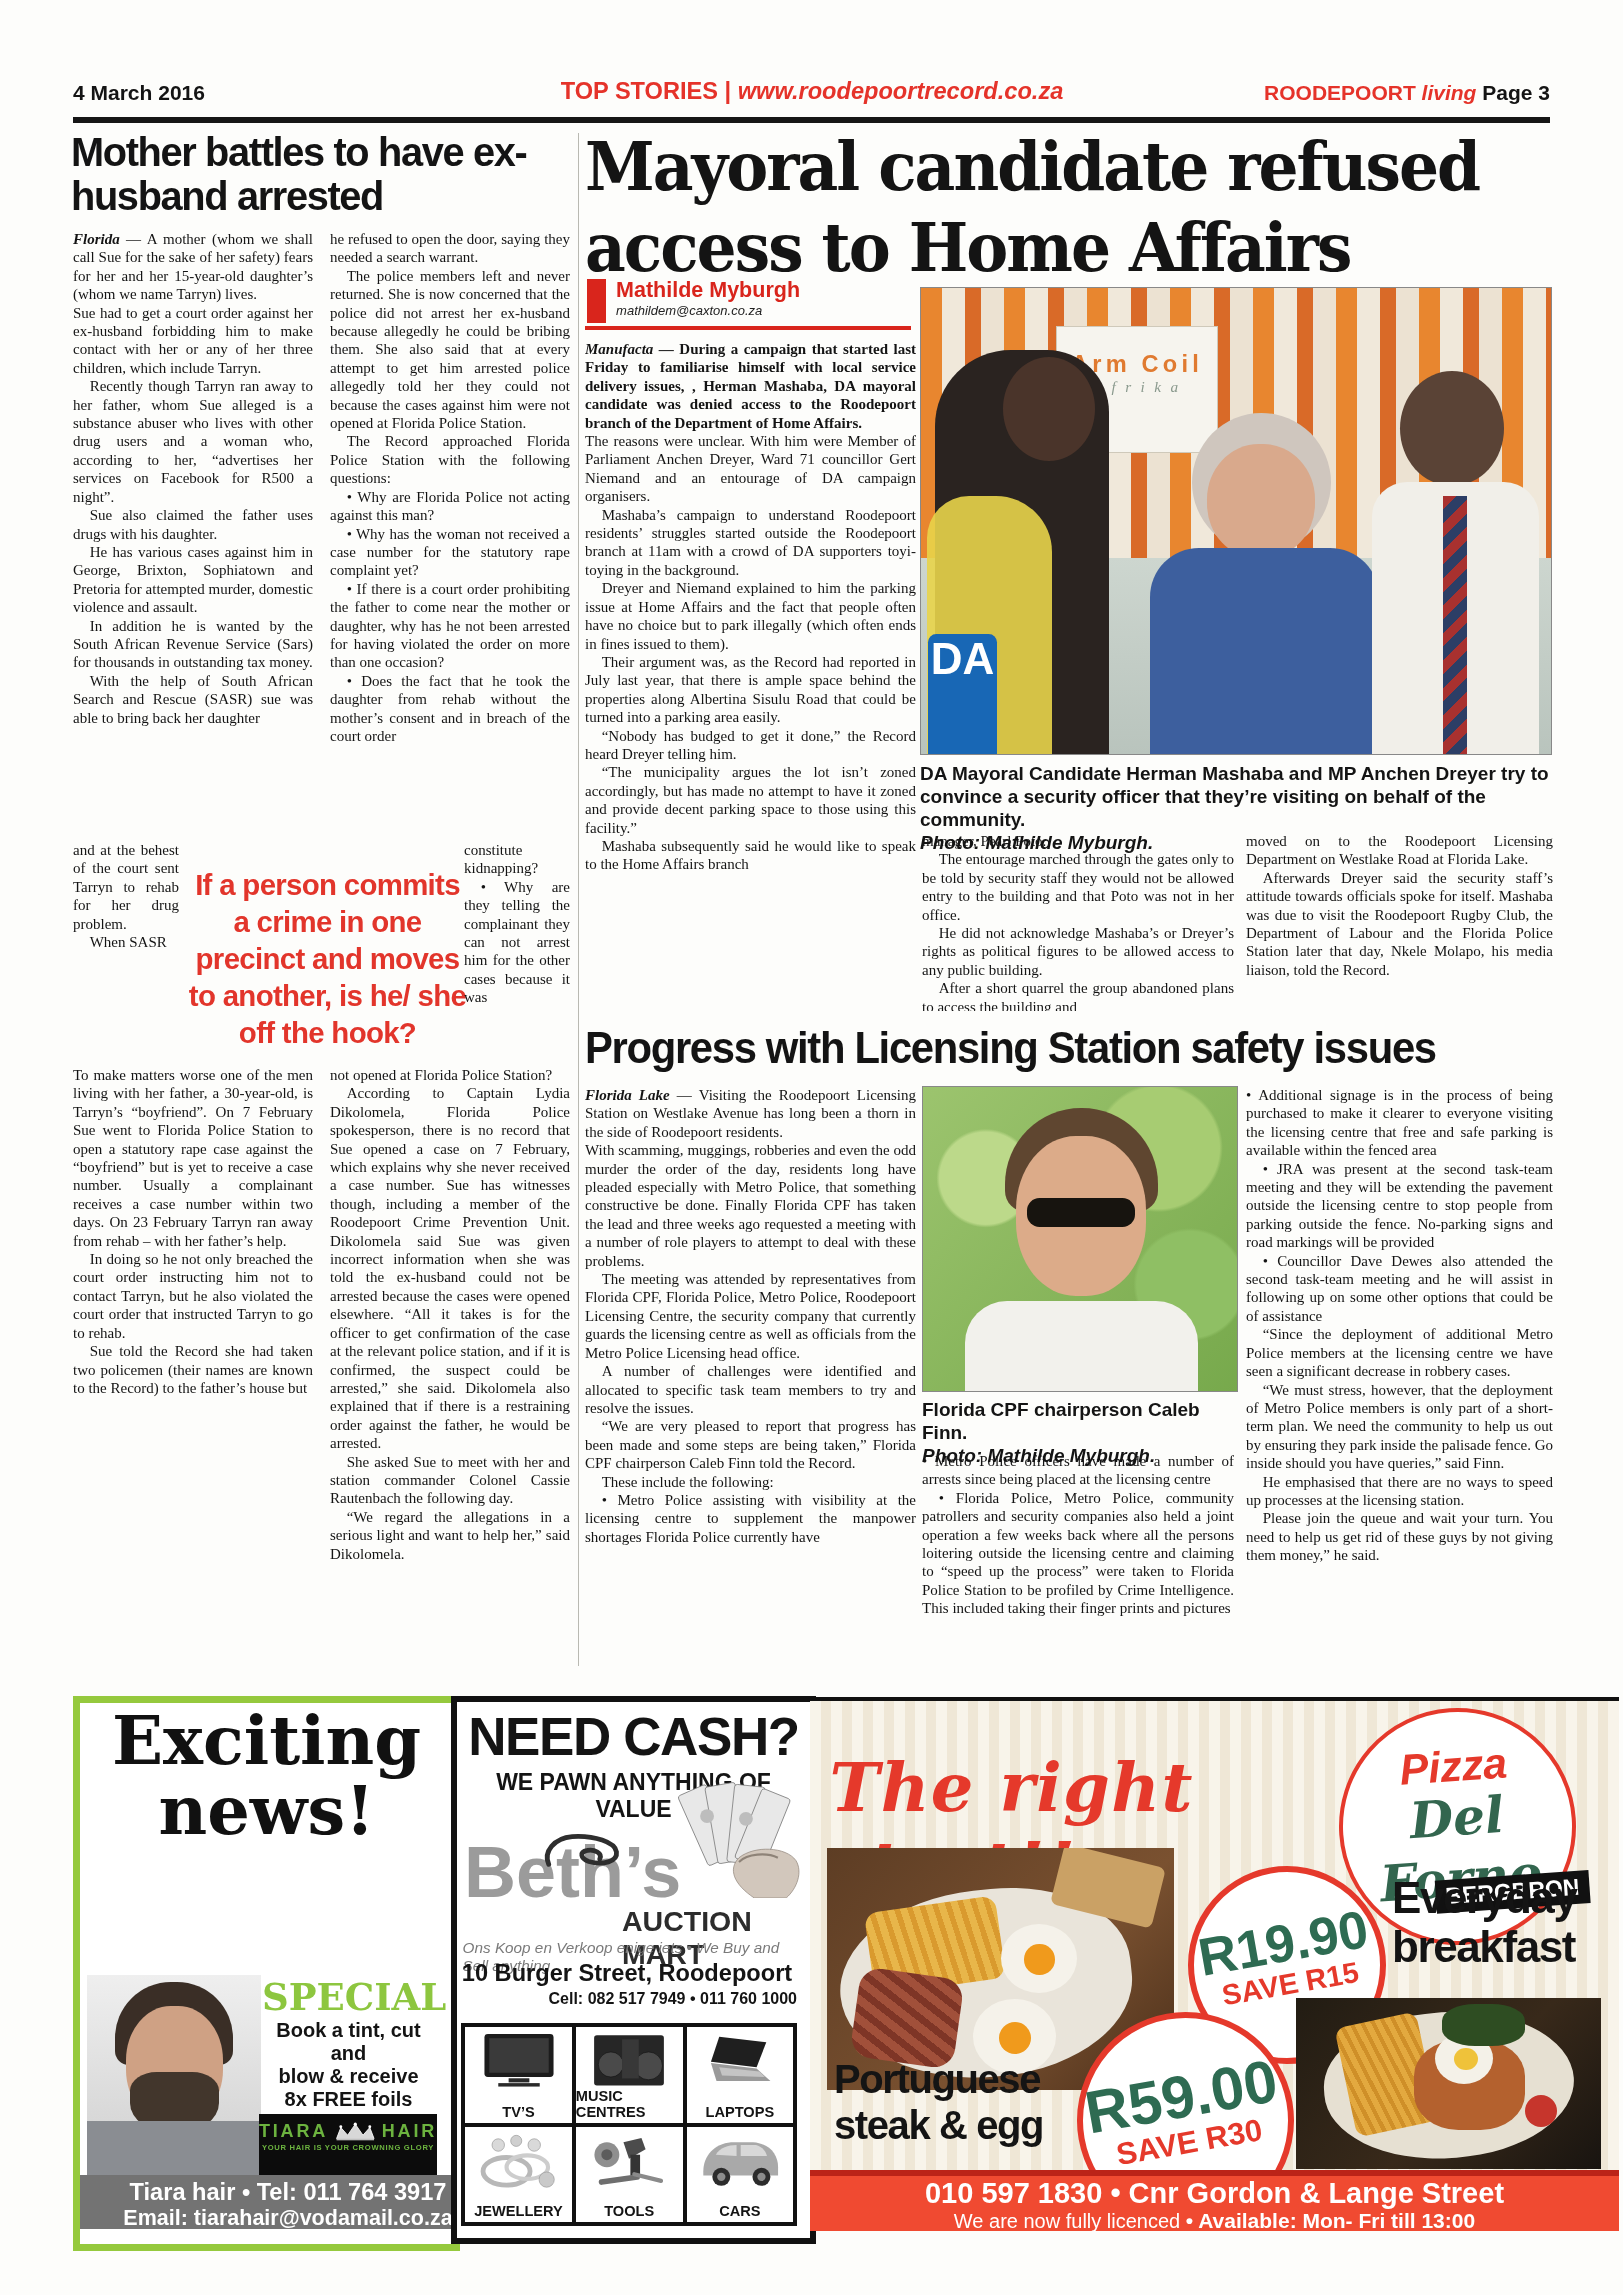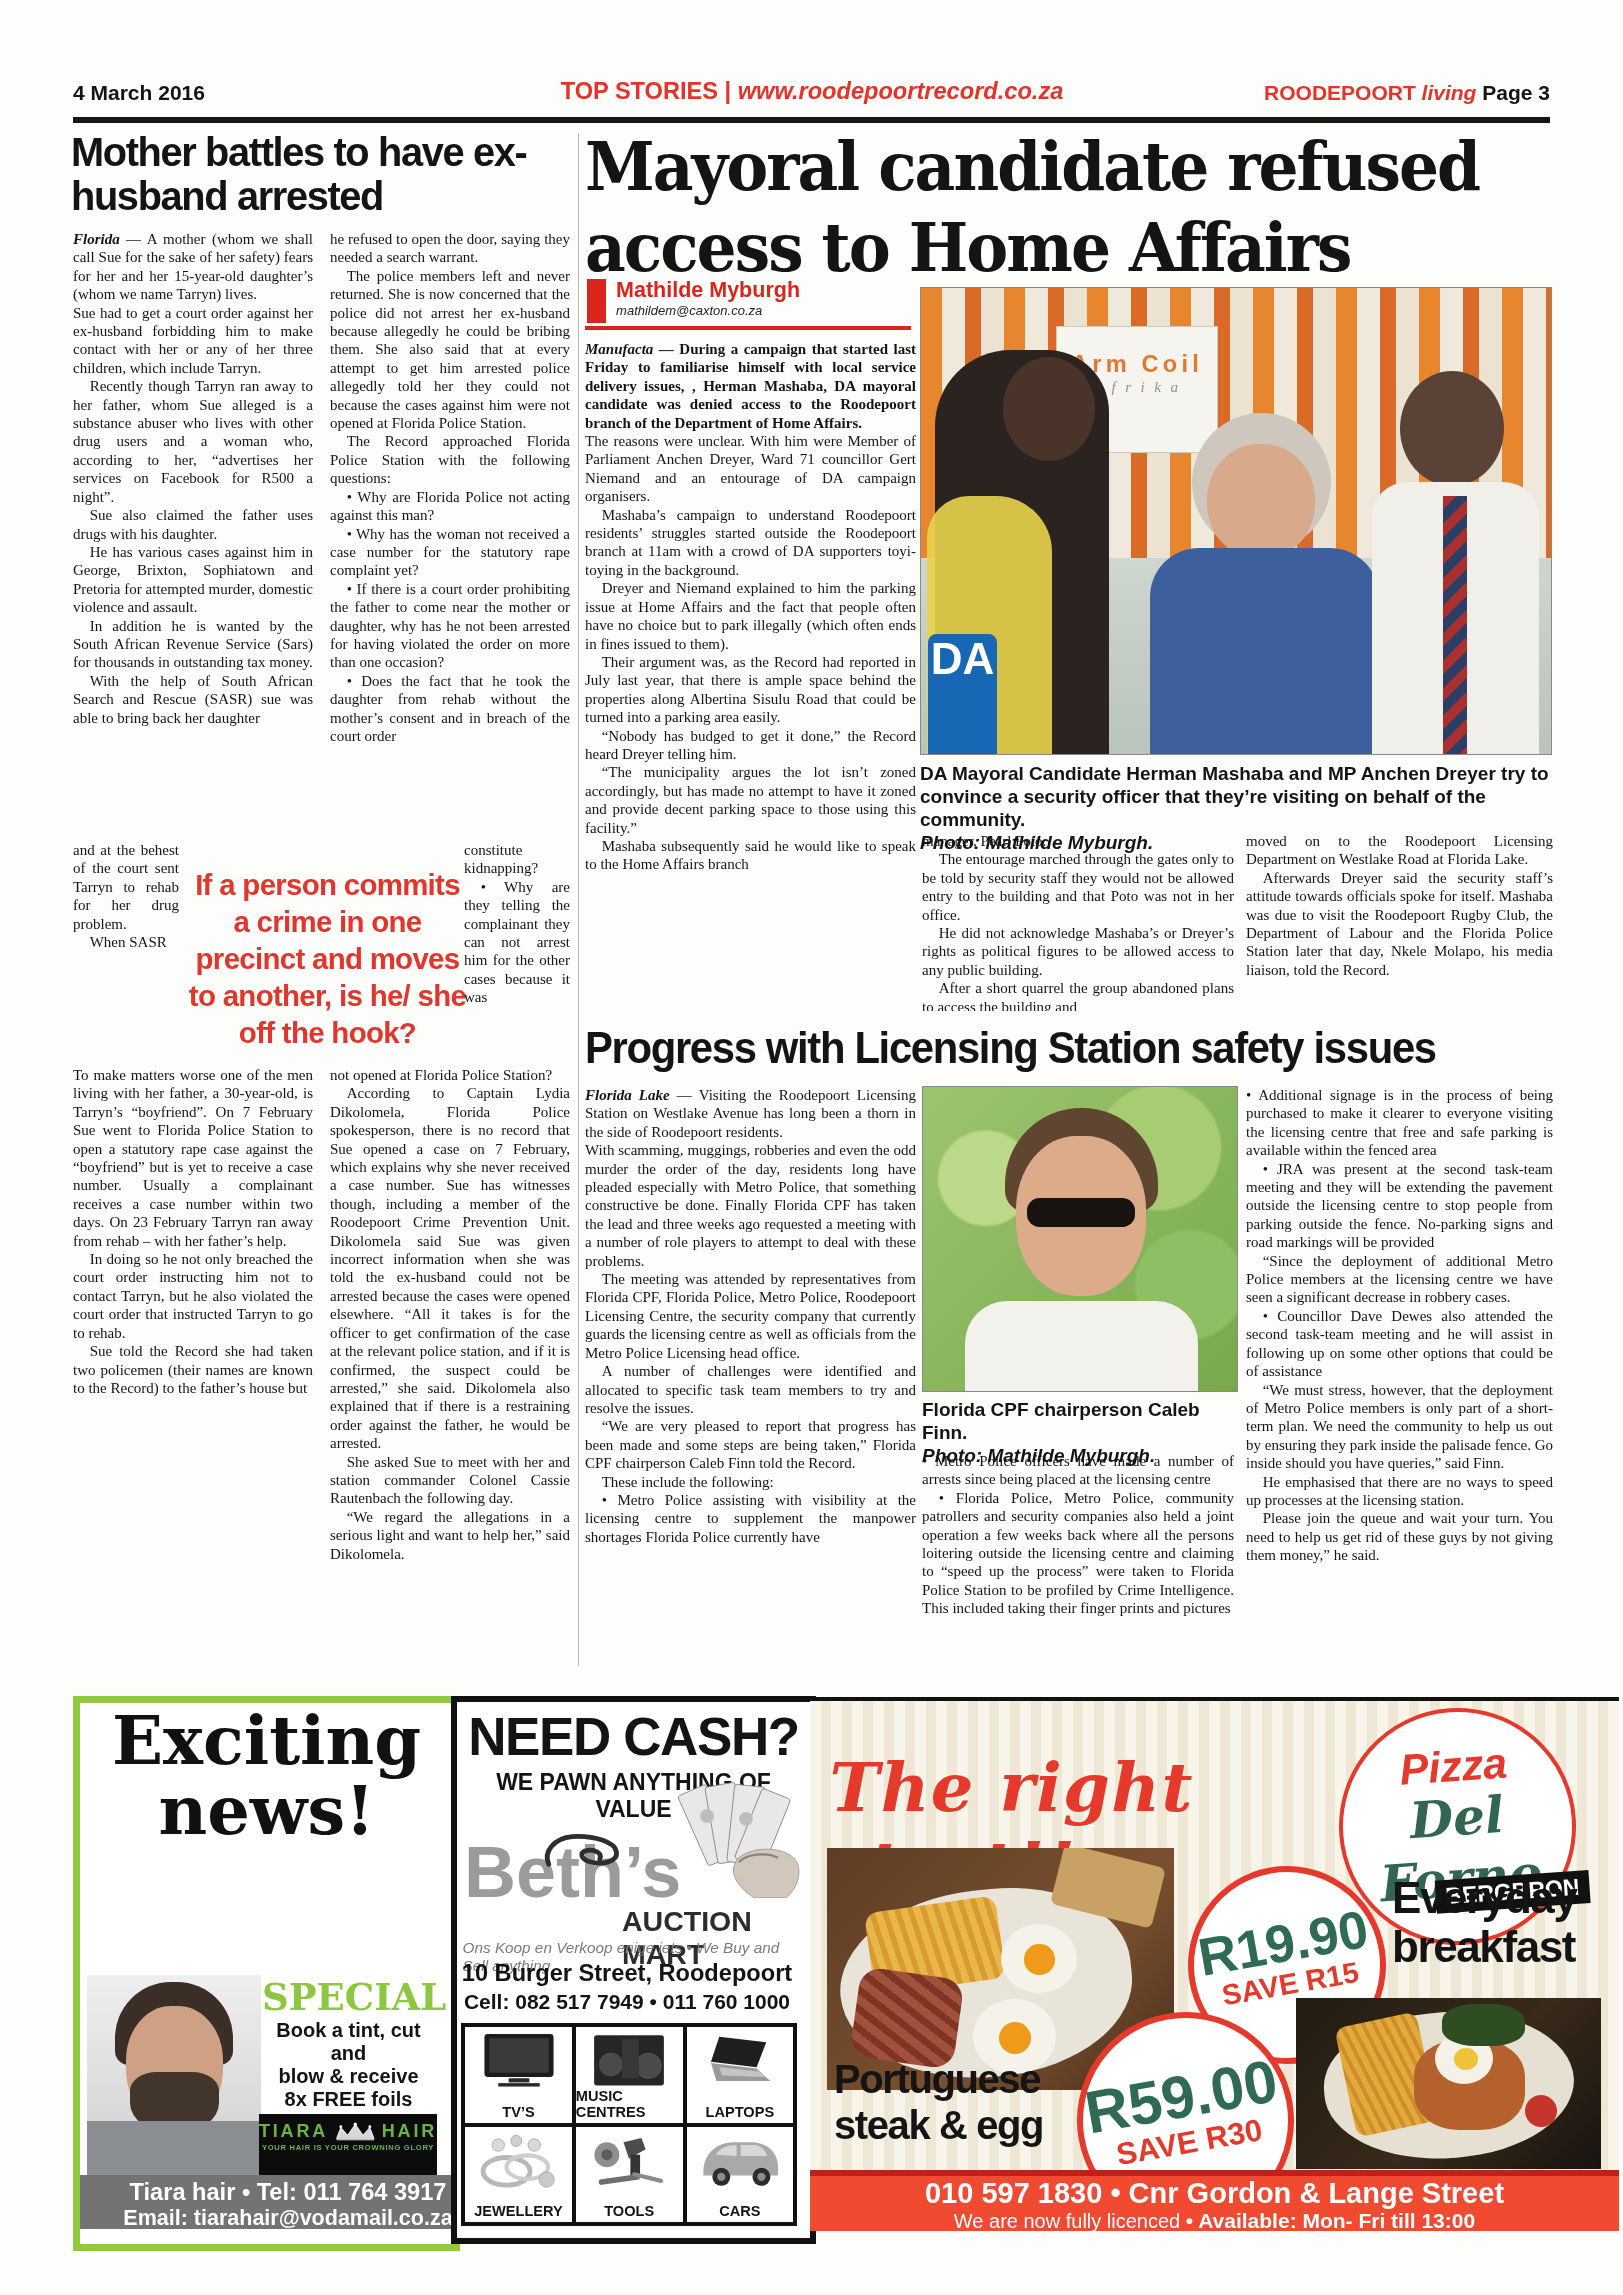--- a/index.html
+++ b/index.html
@@ -63,22 +63,22 @@
   .beths-h{margin:4.2px 0 0;text-align:center;font-family:"Liberation Sans",sans-serif;font-weight:bold;
            font-size:53px;letter-spacing:-1.4px;}
   .beths-sub{margin:1.4px 0 0;text-align:center;font-family:"Liberation Sans",sans-serif;font-weight:bold;font-size:23px;}
   .beths-logo{left:7px;top:136px;width:180px;font-family:"Liberation Sans",sans-serif;font-weight:bold;
               color:#9b9b9b;font-size:72px;line-height:69px;}
   .beths-auction{left:165px;top:203px;font-family:"Liberation Sans",sans-serif;font-weight:bold;font-size:28.5px;color:#2c2c2c;}
   .beths-tagline{left:5.6px;top:237px;width:330px;font-family:"Liberation Sans",sans-serif;font-style:italic;
                  font-size:15.3px;color:#7a7a7a;}
   .beths-addr{left:0;top:258px;width:340px;text-align:center;font-family:"Liberation Sans",sans-serif;
               font-weight:bold;font-size:23.6px;}
-  .beths-phone{left:0;top:288px;width:340px;text-align:center;font-family:"Liberation Sans",sans-serif;
-               font-weight:bold;font-size:21px;}
+  .beths-phone{left:0;top:288px;width:340px;text-align:right;font-family:"Liberation Sans",sans-serif;
+               font-weight:bold;font-size:16px;}
   .beths-grid{left:4.2px;top:321px;width:332px;height:199px;display:grid;grid-template-columns:1fr 1fr 1fr;
               grid-template-rows:1fr 1fr;border:2.8px solid #111;}
   .beths-cell{border:2.1px solid #111;display:flex;flex-direction:column;align-items:center;justify-content:flex-end;
               background:#fff;overflow:hidden;position:relative;}
   .beths-cell .lbl{font-family:"Liberation Sans",sans-serif;font-weight:bold;font-size:14.6px;margin:1.4px 0 2.8px;}
   .beths-cell svg{position:absolute;top:4.2px;left:50%;transform:translateX(-50%);}
   
   .pizza{left:810px;top:1697px;width:809px;height:530px;border-top:4.9px solid #111;
          background:repeating-linear-gradient(90deg,#f8f4ea 0 11px,#efe7d6 11px 21px);overflow:hidden;}
   .pizza-h{left:19.4px;top:47px;width:611px;margin:0;font-family:"DejaVu Serif",serif;font-style:italic;
@@ -263,22 +263,22 @@
     <span class="credit">Photo: Mathilde Myburgh.</span>
   </div>
 
   <div class="abs body-col" style="left:922px;top:1452px;width:312px;height:215px;">
       <p class="para">• Metro Police officers have made a number of arrests since being placed at the licensing centre</p>
       <p class="para">• Florida Police, Metro Police, community patrollers and security companies also held a joint operation a few weeks back where all the persons loitering outside the licensing centre and claiming to “speed up the process” were taken to Florida Police Station to be profiled by Crime Intelligence. This included taking their finger prints and pictures</p>
     </div>
   <div class="abs body-col" style="left:1246px;top:1086px;width:307px;height:582px;">
       <p class="para">• Additional signage is in the process of being purchased to make it clearer to everyone visiting the licensing centre that free and safe parking is available within the fenced area</p>
       <p class="para">• JRA was present at the second task-team meeting and they will be extending the pavement outside the licensing centre to stop people from parking outside the fence. No-parking signs and road markings will be provided</p>
+      <p class="para">• Councillor Dave Dewes also attended the second task-team meeting and he will assist in following up on some other options that could be of assistance</p>
       <p class="para">“Since the deployment of additional Metro Police members at the licensing centre we have seen a significant decrease in robbery cases.</p>
-      <p class="para">• Councillor Dave Dewes also attended the second task-team meeting and he will assist in following up on some other options that could be of assistance</p>
       <p class="para">“We must stress, however, that the deployment of Metro Police members is only part of a short-term plan. We need the community to help us out by ensuring they park inside the palisade fence. Go inside should you have queries,” said Finn.</p>
       <p class="para">He emphasised that there are no ways to speed up processes at the licensing station.</p>
       <p class="para">Please join the queue and wait your turn. You need to help us get rid of these guys by not giving them money,” he said.</p>
     </div>
 
   <div class="abs tiara">
     <h2 class="tiara-h">Exciting news!</h2>
     <div class="abs tiara-photo">
       <div class="abs" style="left:28px;top:7px;width:118px;height:83px;background:#3a2e26;border-radius:56px 56px 14px 14px;"></div>
       <div class="abs" style="left:39px;top:30.5px;width:97px;height:118px;background:#cfa184;border-radius:46%;"></div>

